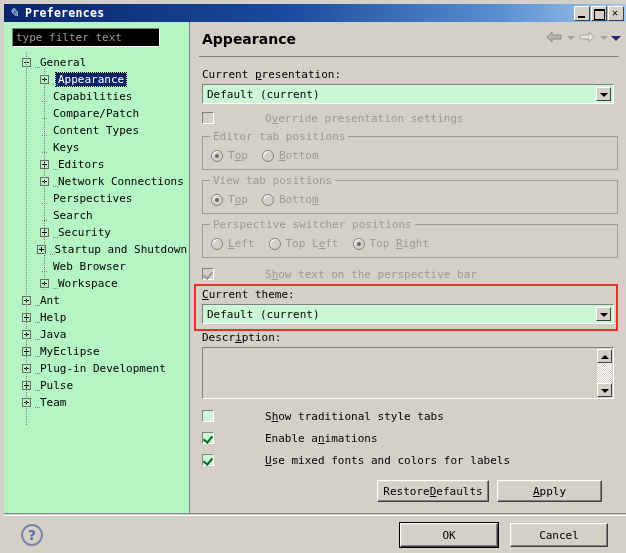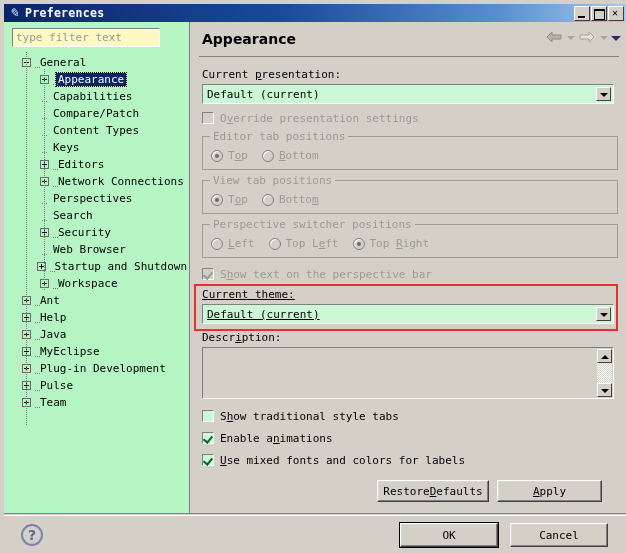--- a/index.html
+++ b/index.html
@@ -37,21 +37,21 @@
 
   
   .content{ position:absolute; left:2px; top:20px; width:622px; height:492px; }
 
   .left-pane{
     position:absolute; left:0; top:0; width:186px; height:492px;
     background:#b5f5c4; border-right:1px solid #808080;
   }
   .filter-wrap{ padding:6px 6px 0 8px; }
   .filter-box{
-    width:148px; height:19px; background:#fef9c3;
+    width:148px; height:19px; background:#000000;
     border-top:1px solid #808080; border-left:1px solid #808080;
     border-right:1px solid #ffffff; border-bottom:1px solid #ffffff;
     padding:2px 3px; font-family:"DejaVu Sans Mono",monospace; font-size:11px;
     color:#8a8a8a; outline:none;
   }
   .filter-box::placeholder{ color:#9a9a9a; opacity:1; }
 
   .tree{ position:absolute; left:0; top:30px; width:185px; height:462px; padding:2px 0 0 0; overflow:hidden; }
   .node{ height:17px; display:flex; align-items:center; white-space:nowrap; position:relative; }
   .ind{ display:inline-block; }
@@ -94,21 +94,21 @@
   }
   .combo .cval{ font-family:"DejaVu Sans Mono",monospace; font-size:11px; color:#000; }
   .combo-btn{
     position:absolute; right:2px; top:2px; width:15px; height:14px; background:#d4d0c8;
     border-top:1px solid #fff; border-left:1px solid #fff;
     border-right:1px solid #404040; border-bottom:1px solid #404040;
   }
   .combo-btn::after{ content:""; position:absolute; left:3px; top:5px;
     border-left:4px solid transparent; border-right:4px solid transparent; border-top:4px solid #000; }
 
-  .cbrow{ display:flex; align-items:center; margin:6px 0 0 0; height:16px; }
+  .cbrow{ display:flex; align-items:center; margin:6px 0 0 0; height:16px;gap:45px; }
   .cbox{
     width:12px; height:12px; background:#ccf7d6;
     border-top:1px solid #808080; border-left:1px solid #808080;
     border-right:1px solid #fff; border-bottom:1px solid #fff;
     margin-right:6px; position:relative; flex:none; cursor:default;
   }
   .cbox.checked::after{
     content:""; position:absolute; left:2px; top:1px; width:4px; height:7px;
     border-right:2px solid #0b6b2a; border-bottom:2px solid #0b6b2a; transform:rotate(40deg);
   }
@@ -253,28 +253,28 @@
             <span class="lbl">Search</span>
           </div>
           <div class="node">
             <span class="ind" style="width: 36px;"></span>
             <span class="exp plus"></span>
             <span class="leafdash" style="width: 5px;"></span>
             <span class="lbl">Security</span>
           </div>
           <div class="node">
             <span class="ind" style="width: 36px;"></span>
+            <span class="exp plus"></span>
+            <span class="leafdash" style="width: 5px;"></span>
+            <span class="lbl">Startup and Shutdown</span>
+          </div>
+          <div class="node">
+            <span class="ind" style="width: 36px;"></span>
             <span class="leafdash"></span>
             <span class="lbl">Web Browser</span>
-          </div>
-          <div class="node">
-            <span class="ind" style="width: 36px;"></span>
-            <span class="exp plus"></span>
-            <span class="leafdash" style="width: 5px;"></span>
-            <span class="lbl">Startup and Shutdown</span>
           </div>
           <div class="node">
             <span class="ind" style="width: 36px;"></span>
             <span class="exp plus"></span>
             <span class="leafdash" style="width: 5px;"></span>
             <span class="lbl">Workspace</span>
           </div>
           <div class="node">
             <span class="ind" style="width: 18px;"></span>
             <span class="exp plus"></span>
@@ -400,21 +400,21 @@
               <span class="rtxt"><span>Top </span><span class="mn">R</span><span>ight</span></span>
             </span>
           </div>
         </div>
 
         <div class="cbrow" style="margin-top:8px;">
           <span class="cbox dis checked"></span>
           <span class="cbtxt dis"><span>S</span><span class="mn">h</span><span>ow text on the perspective bar</span></span>
         </div>
 
-        <div style="position:relative; margin-top:6px;text-decoration:underline;">
+        <div style="position:relative; margin-top:6px;">
           <div class="lab" style="margin-top:2px;"><span></span><span class="mn">C</span><span>urrent theme:</span></div>
           <div class="combo">
             <span class="cval">Default (current)</span>
             <span class="combo-btn"></span>
           </div>
           <div class="hl-box" style="left:-8px; top:-4px; width:424px; height:47px;"></div>
         </div>
 
         <div class="lab" style="margin-top:7px;"><span>Descr</span><span class="mn">i</span><span>ption:</span></div>
         <div class="textarea">

